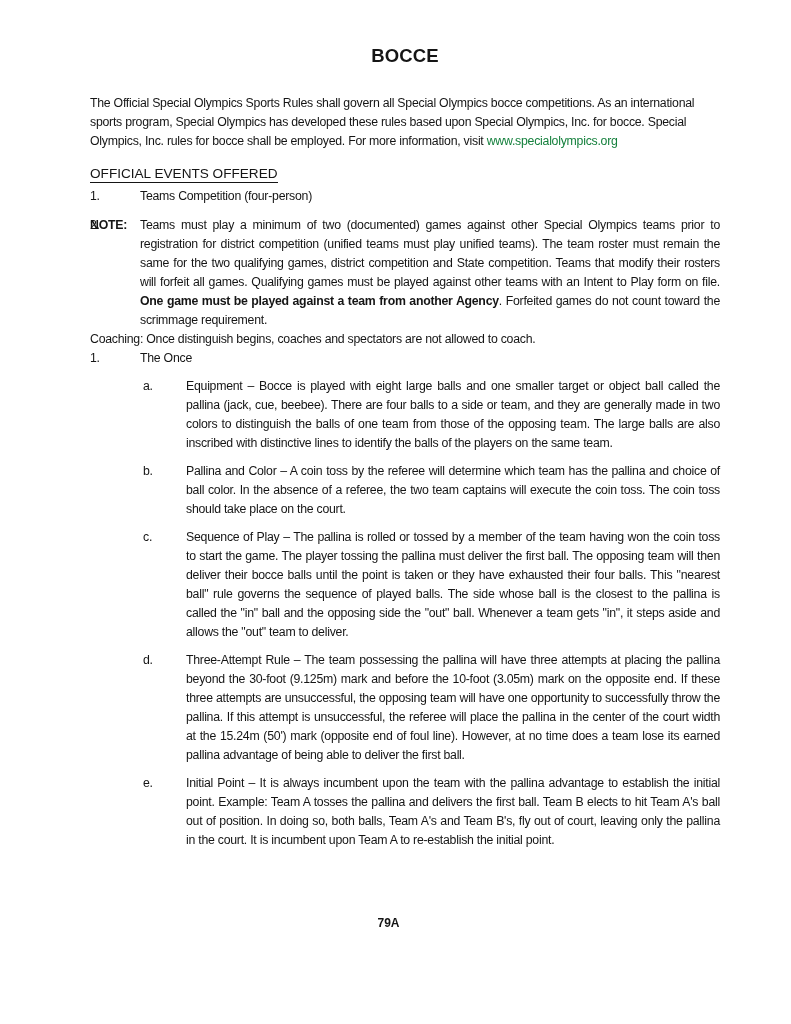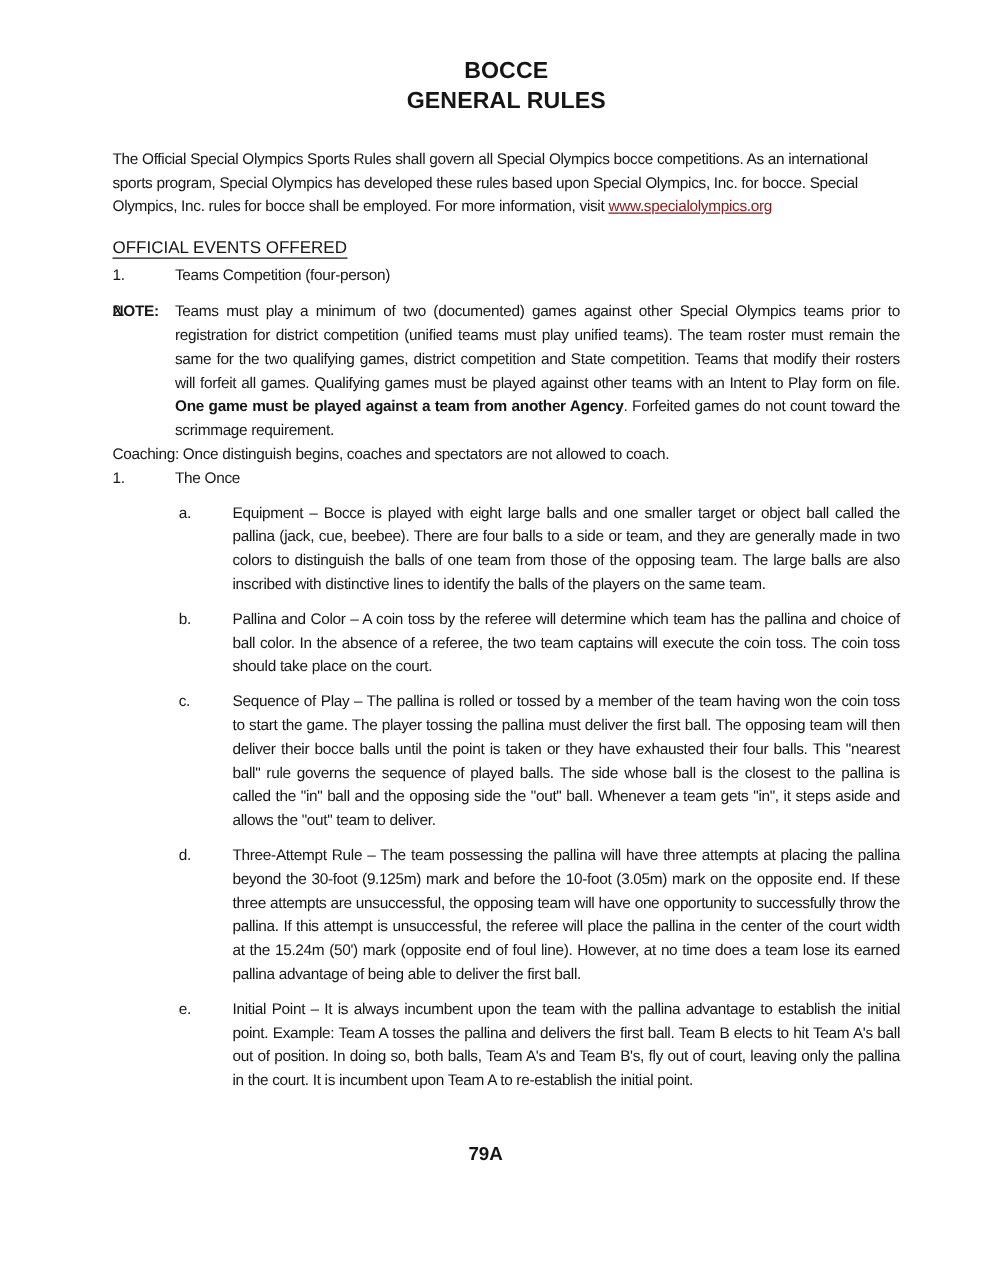--- a/index.html
+++ b/index.html
@@ -21,22 +21,21 @@
   .doc-header { text-align: center; margin-bottom: 26px; }
   .doc-title, .doc-subtitle {
     margin: 0;
     font-size: 18.5px;
     line-height: 24px;
     font-weight: bold;
     letter-spacing: 0.1px;
   }
   .intro { margin: 0; text-align: left; }
   .doc-link {
-    color: #7f1d1d;
-    text-decoration: underline;
+    color: #15803d;
     cursor: pointer;
   }
   .sec-heading {
     margin: 13px 0 3px 0;
     font-size: 13.6px;
     line-height: 20px;
     font-weight: normal;
     letter-spacing: 0;
   }
   .sec-heading .underlined {
@@ -62,34 +61,33 @@
     margin-top: 9px;
     text-align: justify;
   }
   .rule-letter { position: absolute; left: 53px; top: 0; }
   .doc-footer {
     position: absolute;
     left: 0;
     right: 14px;
     bottom: 42px;
     text-align: center;
-    font-size: 15px;
+    font-size: 12px;
     line-height: 13px;
     font-weight: bold;
     letter-spacing: 0;
   }
 </style>
 </head>
 <body>
 
 <div class="page">
 
   <div class="doc-header">
     <div class="doc-title">BOCCE</div>
-    <div class="doc-subtitle">GENERAL RULES</div>
   </div>
 
   <p class="intro"><span>The Official Special Olympics Sports Rules shall govern all Special Olympics bocce competitions.  As an international sports program, Special Olympics has developed these rules based upon Special Olympics, Inc. for bocce.  Special Olympics, Inc. rules for bocce shall be employed.  For more information, visit </span><a class="doc-link">www.specialolympics.org</a></p>
 
   <div class="sec-heading">
     <span class="underlined">OFFICIAL EVENTS OFFERED</span>
   </div>
 
   <div class="num-item">
     <span class="hang-marker">1.</span>

